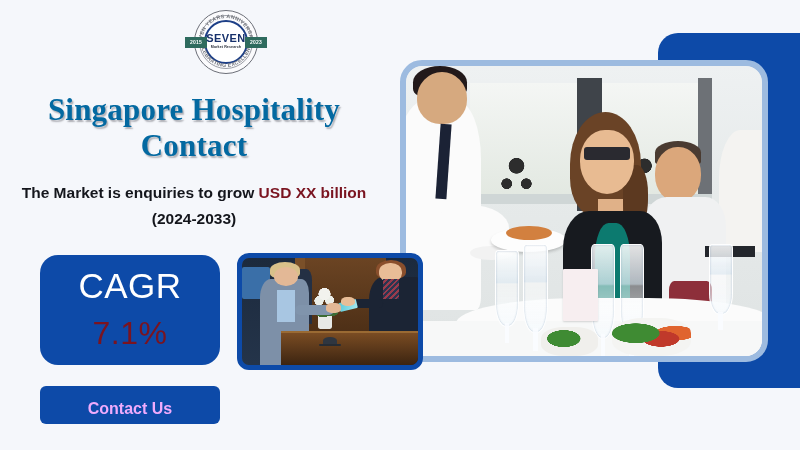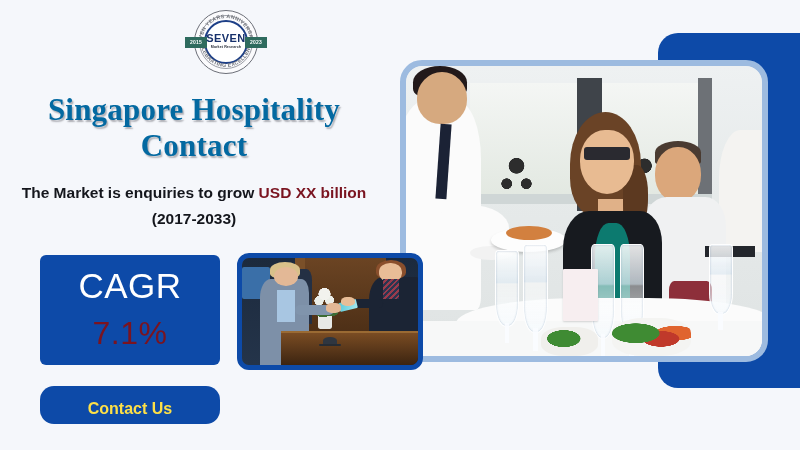--- a/index.html
+++ b/index.html
@@ -148,21 +148,21 @@
   #subtitle-block .accent { color: #7a1420; }
 
   
   #cagr-card {
     position: absolute;
     left: 40px;
     top: 255px;
     width: 180px;
     height: 110px;
     background: #0d4aa8;
-    border-radius: 6px;
+    border-radius: 18px;
     text-align: center;
     box-sizing: border-box;
     padding-top: 7px;
   }
   #cagr-card .cagr-label {
     font-size: 35px;
     color: #ffffff;
     line-height: 48px;
     letter-spacing: 0.5px;
   }
@@ -174,23 +174,23 @@
   }
 
   
   #contact-button {
     position: absolute;
     left: 40px;
     top: 386px;
     width: 180px;
     height: 38px;
     background: #0d4aa8;
-    border-radius: 14px;
+    border-radius: 6px;
     border: none;
-    color: #fde047;
+    color: #f0abfc;
     font-size: 16px;
     font-weight: bold;
     font-family: "Liberation Sans", sans-serif;
     cursor: pointer;
     padding: 14px;
   }
 
   
   #email-text {
     position: absolute;
@@ -360,21 +360,21 @@
     <div class="ribbon ribbon-right">2023</div>
     <div class="sper-text">SEVEN</div>
     <div class="sper-sub">Market Research</div>
   </div>
 
   <div id="title-block">
     <div class="title-line">Singapore Hospitality</div>
     <div class="title-line">Contact</div>
   </div>
 
-  <div id="subtitle-block"><span>The Market is enquiries to grow </span><span class="accent">USD XX billion</span><span> (2017-2033)</span></div>
+  <div id="subtitle-block"><span>The Market is enquiries to grow </span><span class="accent">USD XX billion</span><span> (2024-2033)</span></div>
 
   <div id="blue-slab"></div>
 
   <div id="main-photo-frame">
     <div id="main-photo">
       <div class="scene">
         <div class="sh r-bg"></div>
         <div class="sh r-window"></div>
         <div class="sh r-mullion"></div>
         <div class="sh r-mull2"></div>

